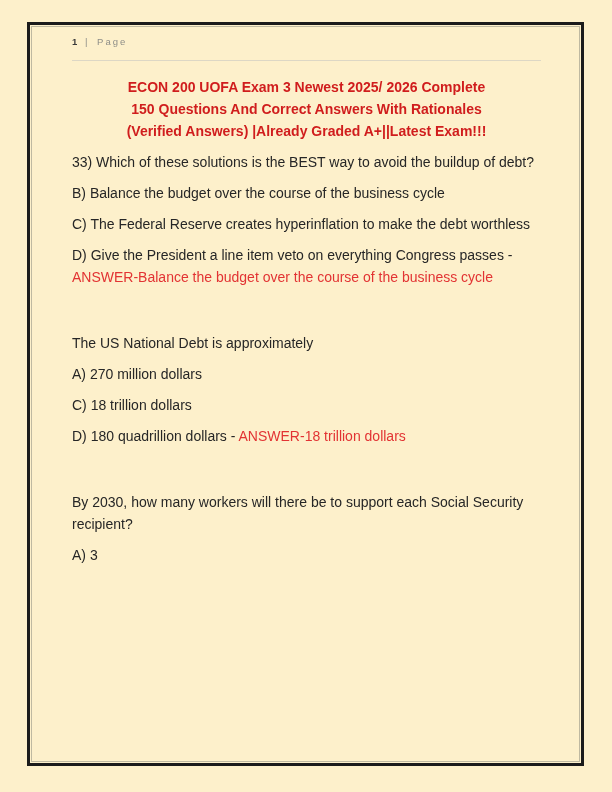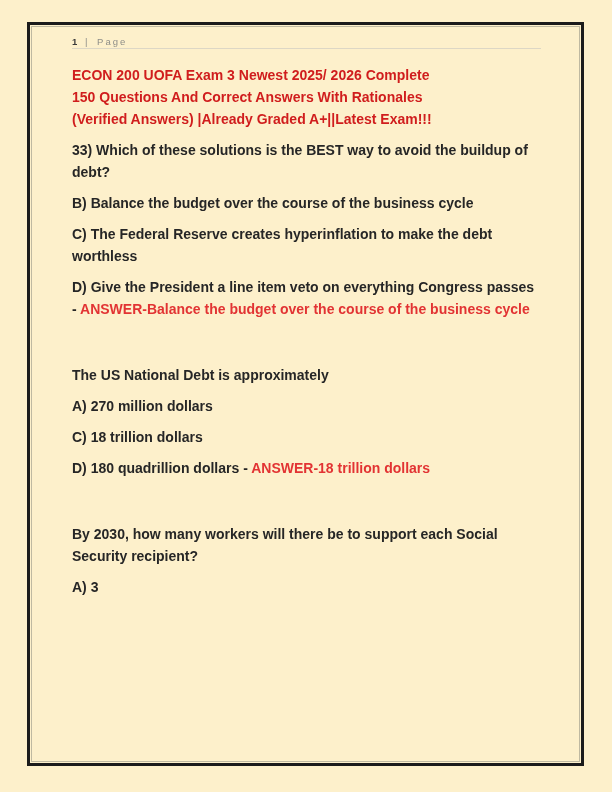--- a/index.html
+++ b/index.html
@@ -36,37 +36,38 @@
   }
   .content {
     position: absolute;
     inset: 0;
     padding: 11px 40px 0 42px;
   }
   .page-header {
     font-size: 9.5px;
     color: var(--header-gray);
     letter-spacing: 2px;
-    padding-bottom: 1px;
+    padding-bottom: 13px;
     border-bottom: 1px solid var(--rule-gray);
   }
   .page-header .page-num {
     font-weight: bold;
     color: var(--header-num);
     letter-spacing: 1px;
   }
   .page-header .sep { margin: 0 3px 0 2px; }
   .doc-title {
     margin-top: 15px;
+    text-align: center;
     font-weight: bold;
     font-size: 14px;
     line-height: 22px;
     color: var(--title-red);
   }
-  .paragraphs { margin-top: 1px; font-weight: bold; }
+  .paragraphs { margin-top: 1px; }
   .paragraph {
     margin: 9px 0;
     font-size: 14px;
     line-height: 22px;
     color: var(--body-text);
   }
   .paragraph .seg.answer { color: var(--answer-red); }
   .spacer { height: 26px; }
 </style>
 </head>

